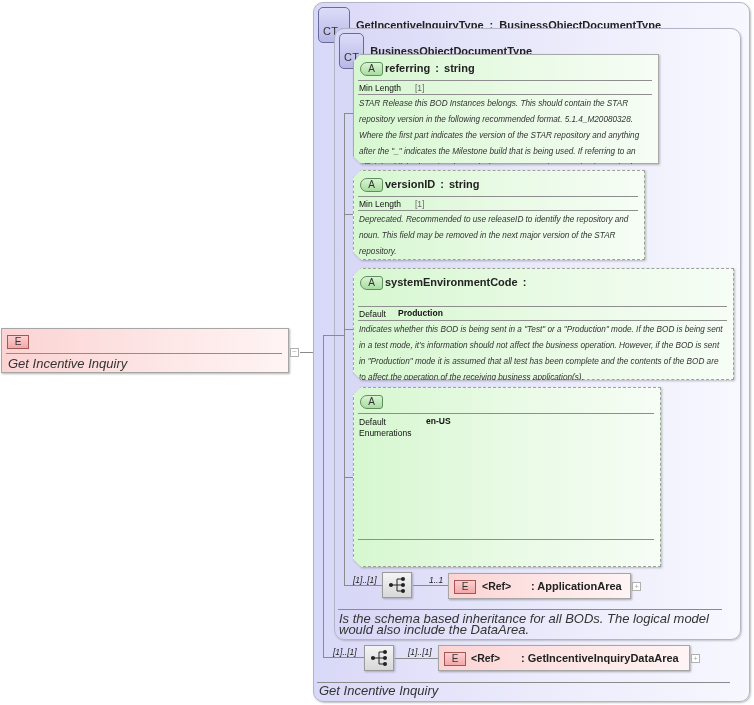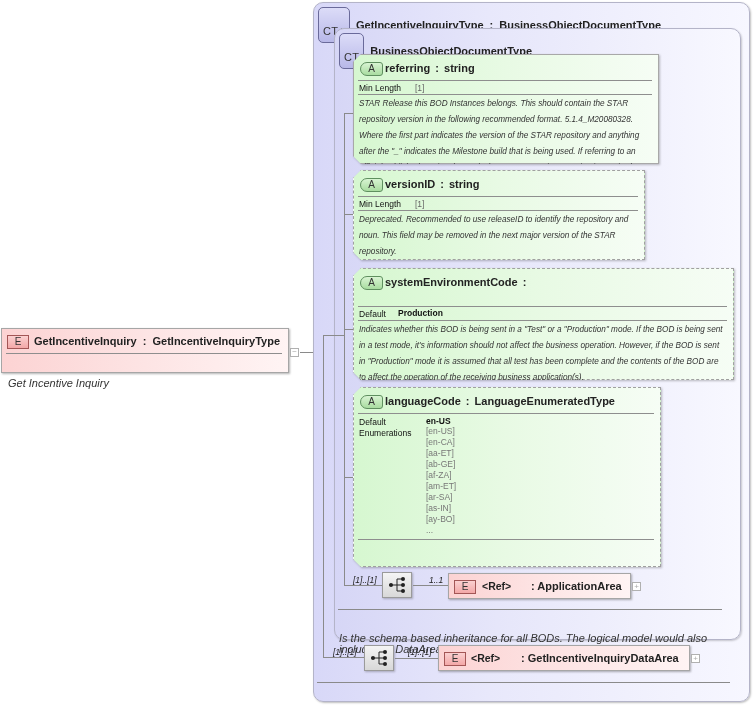--- a/index.html
+++ b/index.html
@@ -75,32 +75,27 @@
 
   
   .seq {
     width: 30px; height: 26px; border: 1px solid #9a9a9a;
     background: linear-gradient(#f4f4f4, #d8d8d8);
     box-shadow: 1px 1px 2px rgba(0,0,0,0.25);
   }
   .card { position: absolute; font-size: 8.5px; font-style: italic; color: #222; white-space: nowrap; }
 
   .line { position: absolute; background: #8a8a8a; }
-  .annot { position: absolute; font-size: 11px; font-style: italic; color: #333; line-height: 11px; margin-top: 20px; }
+  .annot { position: absolute; font-size: 13px; font-style: italic; color: #333; line-height: 11px; }
 </style>
 </head>
 <body>
 
 <div class="abs elem" style="left:1px; top:328px; width:288px; height:45px;">
   <div class="e-badge" style="left:5px; top:6px;">E</div>
-  <div class="elem-text" style="left:32px; top:6px;">
-    <span>GetIncentiveInquiry</span>
-    <span style="margin:0 3px;">:</span>
-    <span>GetIncentiveInquiryType</span>
-  </div>
   <div class="hr" style="top:24px; left:4px; right:6px;"></div>
   <div class="annot" style="left:6px; top:29px;">Get Incentive Inquiry</div>
 </div>
 <div class="expander" style="left:290px; top:348px; line-height:6px;">−</div>
 
 <div class="line" style="left:300px; top:352px; width:24px; height:1px;"></div>
 
 <div class="abs ct-outer"></div>
 <div class="abs" style="left:318px; top:7px; display:flex; align-items:center; gap:6px;">
   <span class="ct-badge">CT+</span>
@@ -169,41 +164,24 @@
     <div class="prop-label" style="top:40px;">Default</div>
     <div class="prop-value bold" style="left:44px; top:39px;">Production</div>
     <div class="hr" style="top:51px;"></div>
     <div class="doc" style="top:53px;">Indicates whether this BOD is being sent in a "Test" or a "Production" mode. If the BOD is being sent in a test mode, it's information should not affect the business operation. However, if the BOD is sent in "Production" mode it is assumed that all test has been complete and the contents of the BOD are to affect the operation of the receiving business application(s).</div>
   </div>
 </div>
 
 <div class="abs attr-wrap" style="left:353px; top:387px; width:308px; height:180px;">
   <div class="attr opt" style="position:absolute; inset:0;">
     <div class="a-badge">A</div>
-    <div class="attr-title">
-      <span>languageCode</span>
-      <span style="margin:0 2px;">:</span>
-      <span>LanguageEnumeratedType</span>
-    </div>
     <div class="hr" style="top:25px;"></div>
     <div class="prop-label" style="top:29px;">Default</div>
     <div class="prop-value bold" style="left:72px; top:28px;">en-US</div>
     <div class="prop-label" style="top:40px;">Enumerations</div>
-    <div class="abs" style="left:72px; top:38px; font-size:8.5px; color:#777; line-height:11px;">
-      <div>[en-US]</div>
-      <div>[en-CA]</div>
-      <div>[aa-ET]</div>
-      <div>[ab-GE]</div>
-      <div>[af-ZA]</div>
-      <div>[am-ET]</div>
-      <div>[ar-SA]</div>
-      <div>[as-IN]</div>
-      <div>[ay-BO]</div>
-      <div>...</div>
-    </div>
     <div class="hr" style="top:151px;"></div>
   </div>
 </div>
 
 <div class="card" style="left:353px; top:575px;">[1]..[1]</div>
 <div class="abs seq" style="left:382px; top:572px;">
   <svg width="28" height="24" viewBox="0 0 28 24">
     <line x1="6" y1="12" x2="14" y2="12" stroke="#222" stroke-width="1"></line>
     <line x1="14" y1="6" x2="14" y2="18" stroke="#222" stroke-width="1"></line>
     <line x1="14" y1="6" x2="19" y2="6" stroke="#222" stroke-width="1"></line>

